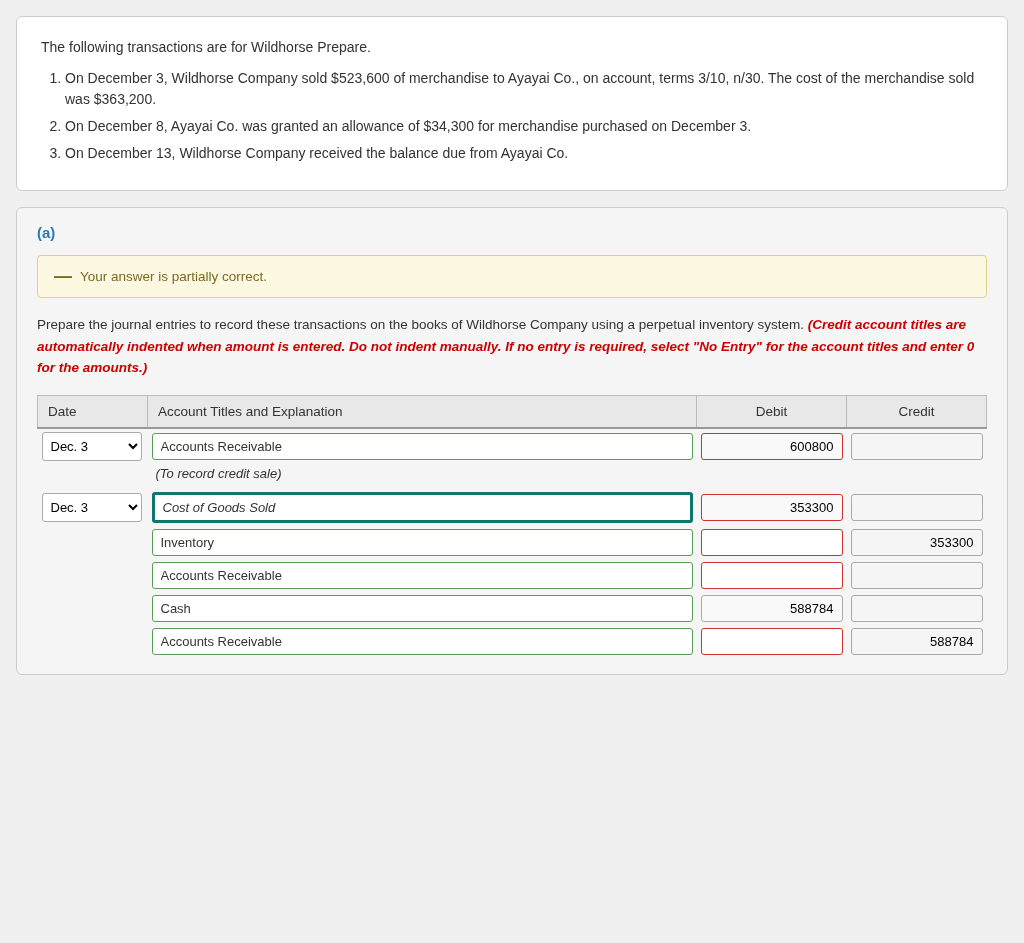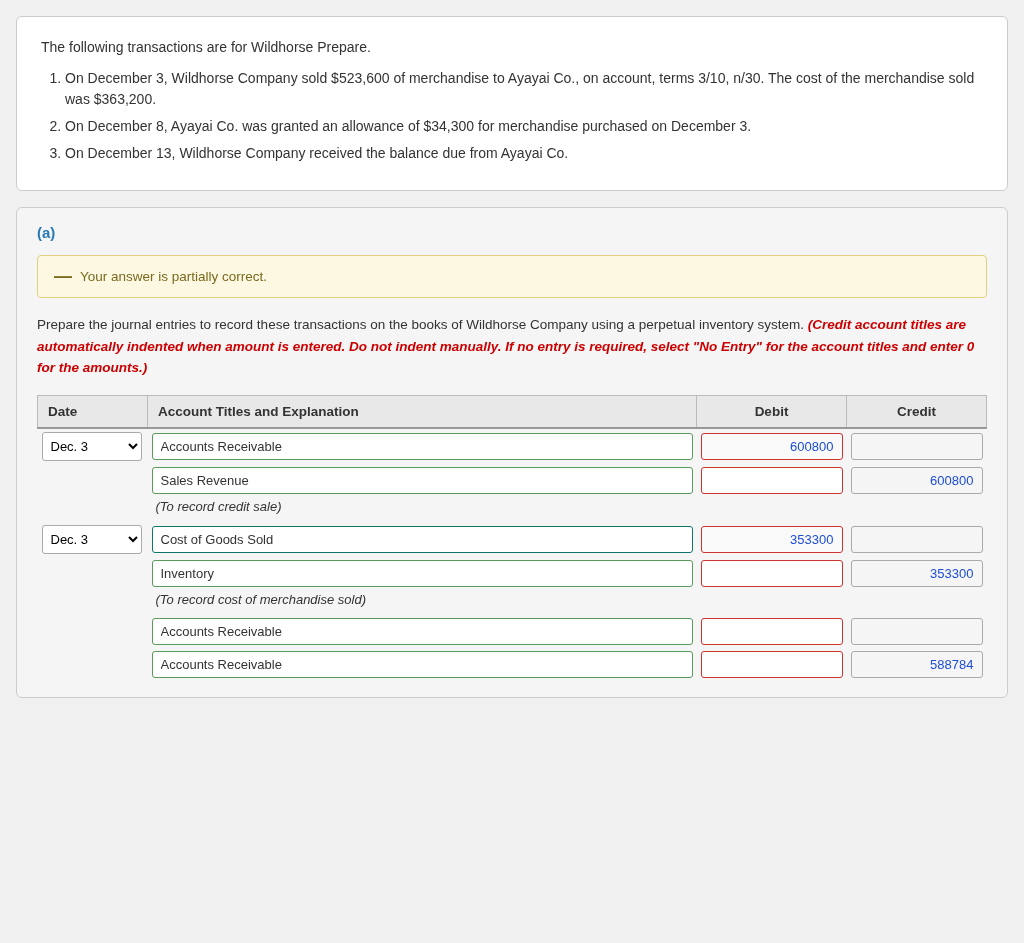--- a/index.html
+++ b/index.html
@@ -66,21 +66,21 @@
     .journal-table {
       width: 100%;
       border-collapse: collapse;
     }
     .journal-table thead tr th {
       background: #e8e8e8;
       border: 1px solid #bbb;
       padding: 8px 10px;
       text-align: left;
       font-size: 13.5px;
-      font-weight: bold;
+      font-weight: normal;
     }
     .journal-table thead tr th.col-debit,
     .journal-table thead tr th.col-credit {
       text-align: center;
     }
     .journal-table tbody tr td {
       border: none;
       padding: 3px 4px;
       vertical-align: middle;
     }
@@ -103,36 +103,37 @@
     .account-input {
       width: 100%;
       padding: 5px 8px;
       border: 1px solid #5a9a5a;
       border-radius: 3px;
       background: #fff;
       font-size: 13px;
       color: #333;
     }
     .account-input.error-border {
-      border: 1px solid #0f766e;
+      border: 3px solid #0f766e;
+      font-style: italic;
     }
     .account-input.empty-error {
       border: 1px solid #cc3333;
       background: #fff;
     }
 
     .amount-input {
       width: 100%;
       padding: 5px 8px;
       border: 1px solid #cc3333;
       border-radius: 3px;
       background: #f9f9f9;
       font-size: 13px;
       text-align: right;
-      color: #1d4ed8;
+      color: #000000;
     }
     .amount-input.correct {
       border: 1px solid #aaa;
       background: #f9f9f9;
     }
     .amount-input.empty {
       border: 1px solid #cc3333;
       background: #fff;
     }
     .amount-input.no-error {
@@ -190,50 +191,46 @@
       </tr>
     </thead>
     <tbody id="journal-tbody">
 
     <tr>
           <td class="col-date" style="padding: 3px 4px;"><select class="date-select"><option value="Dec. 3">Dec. 3</option><option value="Dec. 8">Dec. 8</option><option value="Dec. 13">Dec. 13</option><option value="Dec. 31">Dec. 31</option></select></td>
           <td class="col-account" style="padding: 3px 4px;"><input type="text" class="account-input" value="Accounts Receivable" style=""></td>
           <td class="col-debit" style="padding: 3px 4px;"><input type="text" class="amount-input" value="600800" style="border-color: rgb(204, 51, 51); background: rgb(249, 249, 249);"></td>
           <td class="col-credit" style="padding: 3px 4px;"><input type="text" class="amount-input empty" style="border-color: rgb(170, 170, 170); background: rgb(245, 245, 245);"></td>
         </tr>
-        <tr>
-          <td class="col-date" style="padding: 3px 4px;"></td>
-          <td class="col-account" style="padding: 3px 4px;"><input type="text" class="account-input" value="Sales Revenue" style=""></td>
-          <td class="col-debit" style="padding: 3px 4px;"><input type="text" class="amount-input empty" style=""></td>
-          <td class="col-credit" style="padding: 3px 4px;"><input type="text" class="amount-input no-error" value="600800" style=""></td>
-        </tr>
         <tr class="note-row">
       <td></td>
       <td colspan="3" style="font-style:italic; font-size:13px; padding: 2px 8px 8px 8px;">(To record credit sale)</td>
     </tr>
         <tr>
           <td class="col-date" style="padding: 3px 4px;"><select class="date-select"><option value="Dec. 3">Dec. 3</option><option value="Dec. 8">Dec. 8</option><option value="Dec. 13">Dec. 13</option><option value="Dec. 31">Dec. 31</option></select></td>
           <td class="col-account" style="padding: 3px 4px;"><input type="text" class="account-input error-border" value="Cost of Goods Sold" style=""></td>
           <td class="col-debit" style="padding: 3px 4px;"><input type="text" class="amount-input" value="353300" style="border-color: rgb(204, 51, 51); background: rgb(249, 249, 249);"></td>
           <td class="col-credit" style="padding: 3px 4px;"><input type="text" class="amount-input empty" style="border-color: rgb(170, 170, 170); background: rgb(245, 245, 245);"></td>
         </tr>
         <tr>
           <td class="col-date" style="padding: 3px 4px;"></td>
           <td class="col-account" style="padding: 3px 4px;"><input type="text" class="account-input" value="Inventory" style=""></td>
           <td class="col-debit" style="padding: 3px 4px;"><input type="text" class="amount-input empty" style=""></td>
           <td class="col-credit" style="padding: 3px 4px;"><input type="text" class="amount-input no-error" value="353300" style=""></td>
         </tr>
-        <tr class="note-row">
-      <td></td>
-      <td colspan="3" style="font-style:italic; font-size:13px; padding: 2px 8px 8px 8px;">(To record cost of merchandise sold)</td>
-    </tr>
         <tr>
           <td class="col-date" style="padding: 3px 4px;"></td>
           <td class="col-account" style="padding: 3px 4px;"><input type="text" class="account-input" value="Accounts Receivable" style=""></td>
           <td class="col-debit" style="padding: 3px 4px;"><input type="text" class="amount-input empty" style=""></td>
+          <td class="col-credit" style="padding: 3px 4px;"><input type="text" class="amount-input empty" style="border-color: rgb(170, 170, 170); background: rgb(245, 245, 245);"></td>
+        </tr>
+        <tr>
+          <td class="col-date" style="padding: 3px 4px;"></td>
+          <td class="col-account" style="padding: 3px 4px;"><input type="text" class="account-input" value="Cash" style=""></td>
+          <td class="col-debit" style="padding: 3px 4px;"><input type="text" class="amount-input correct" value="588784" style=""></td>
           <td class="col-credit" style="padding: 3px 4px;"><input type="text" class="amount-input empty" style="border-color: rgb(170, 170, 170); background: rgb(245, 245, 245);"></td>
         </tr>
         <tr>
           <td class="col-date" style="padding: 3px 4px;"></td>
           <td class="col-account" style="padding: 3px 4px;"><input type="text" class="account-input" value="Accounts Receivable" style=""></td>
           <td class="col-debit" style="padding: 3px 4px;"><input type="text" class="amount-input empty" style=""></td>
           <td class="col-credit" style="padding: 3px 4px;"><input type="text" class="amount-input no-error" value="588784" style=""></td>
         </tr>
       </tbody>
   </table>

